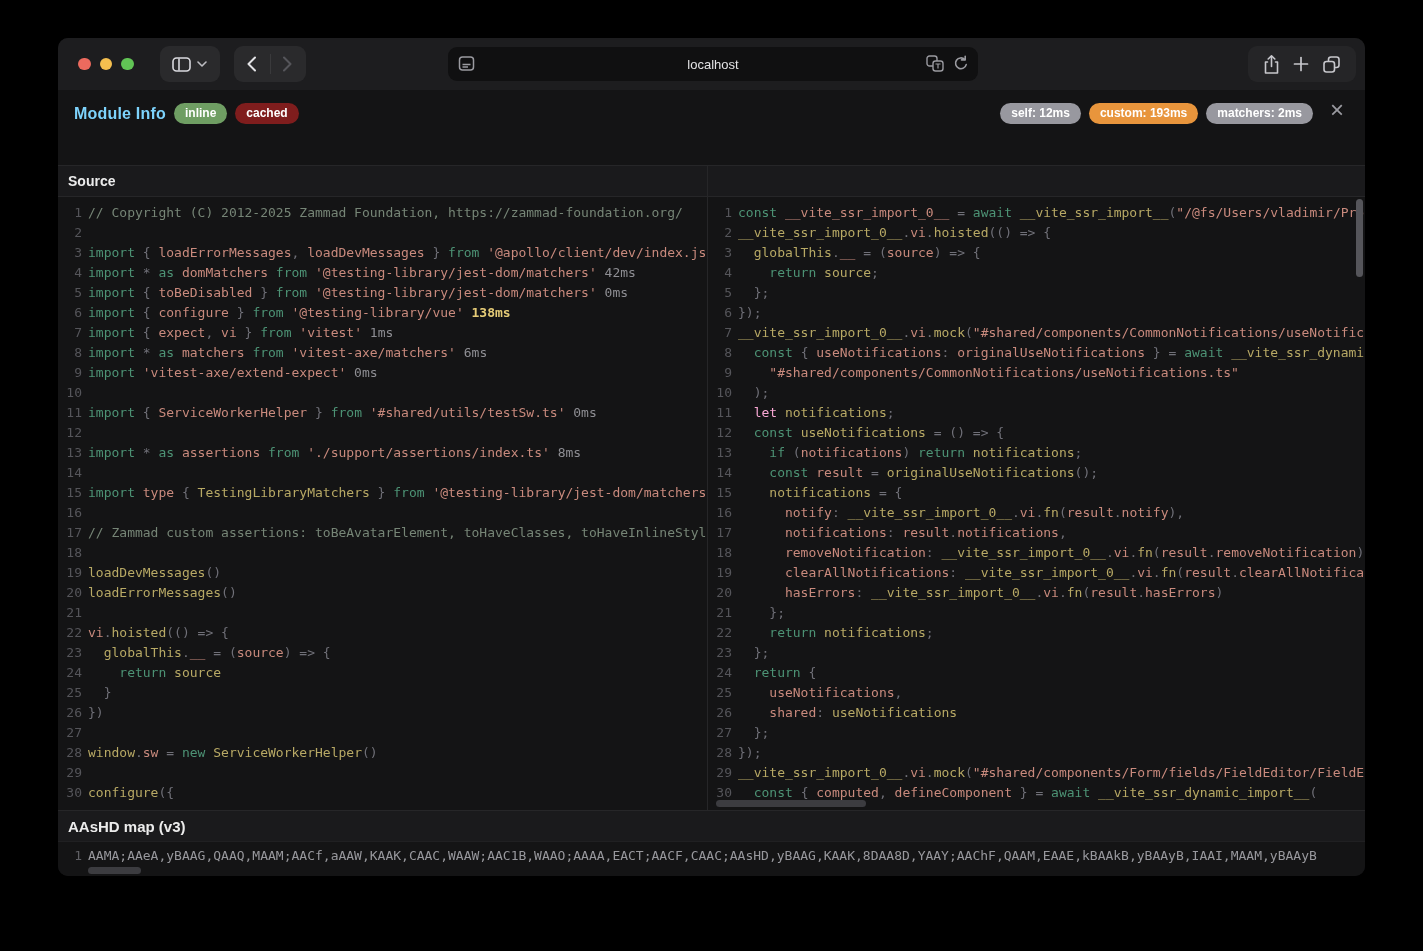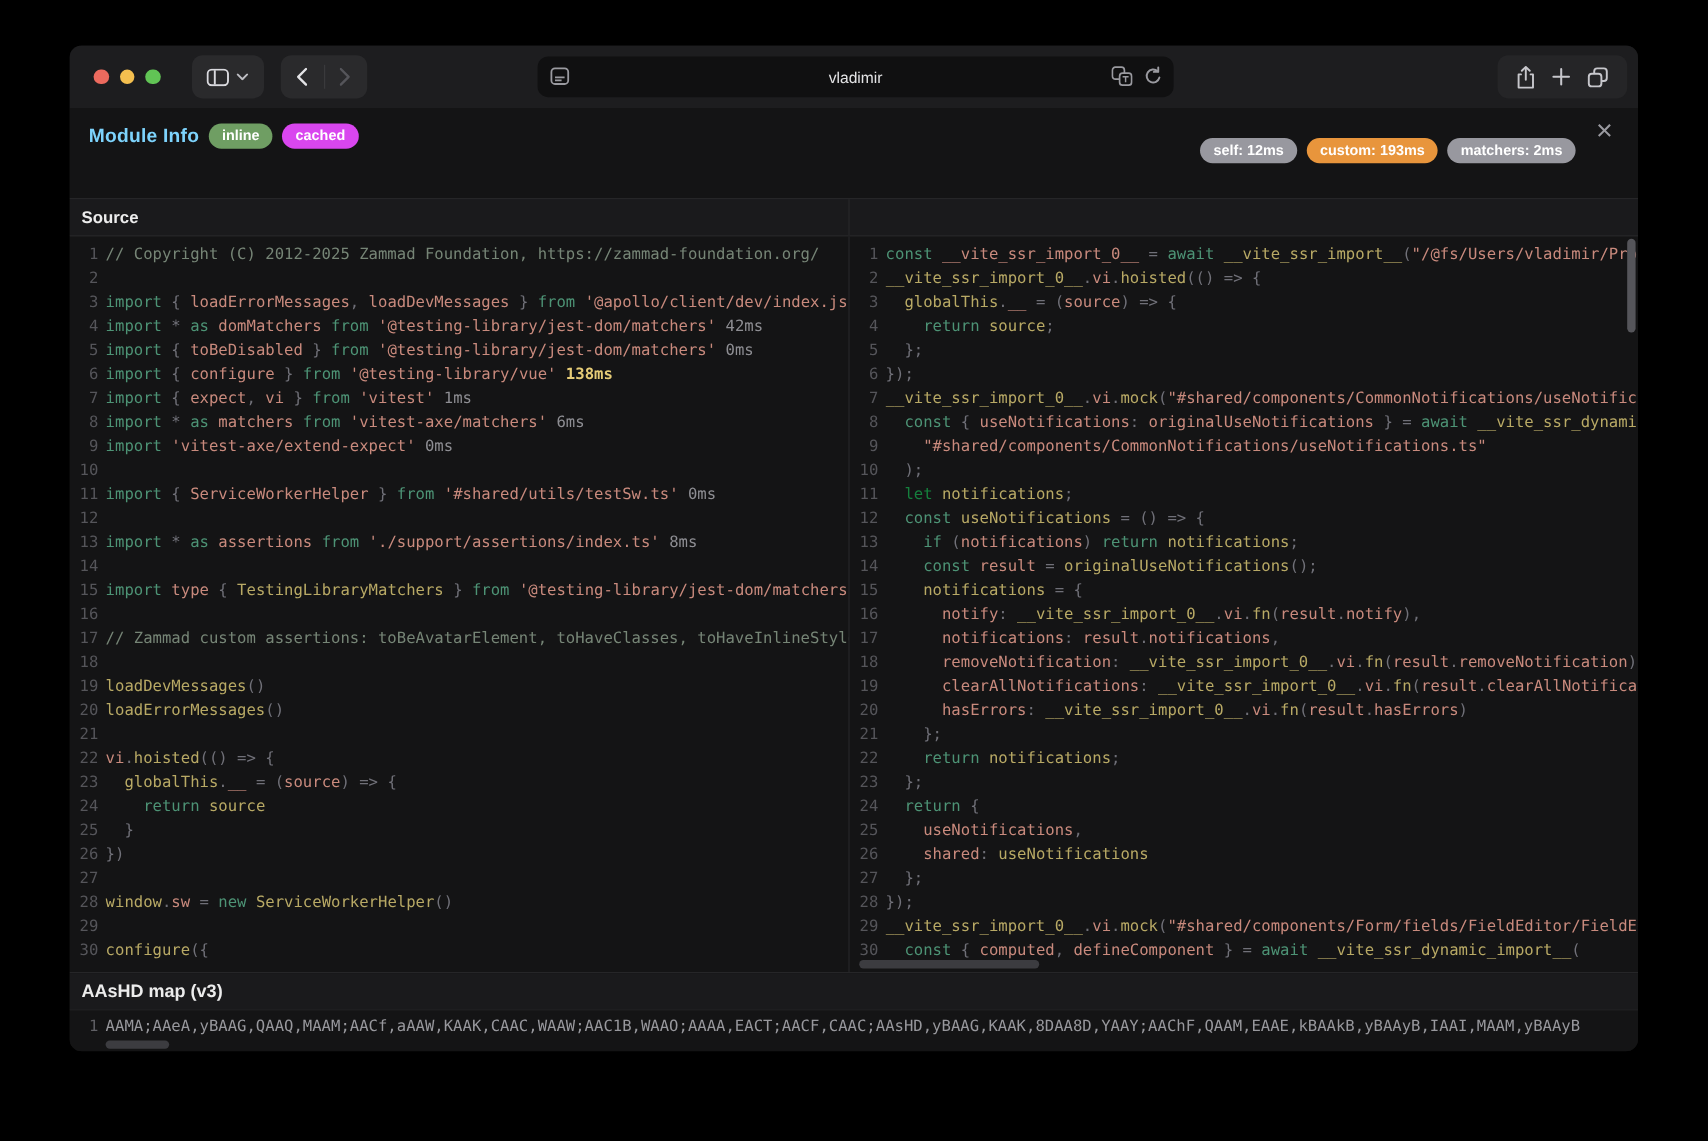--- a/index.html
+++ b/index.html
@@ -26,21 +26,21 @@
   .right-group { position:absolute; right:9px; top:8px; width:108px; height:36px; background:#252527;
                  border-radius:9px; display:flex; align-items:center; justify-content:space-around; padding:0 8px; }
   svg.icon { display:block; }
 
   
   .module-header { position:relative; height:75px; padding:13px 16px 0 16px; background:#141415; }
   .title-row { display:flex; align-items:center; gap:8px; }
   .module-title { color:#7dd3fc; font-size:16px; font-weight:700; letter-spacing:.2px; }
   .badge { color:#fff; font-size:12px; font-weight:600; padding:3px 11px 4px; border-radius:999px; }
   .module-path { margin-top:7px; color:#8e8e93; font-size:13px; font-family:"DejaVu Sans Mono", monospace; }
-  .timings { position:absolute; right:52px; top:25px; display:flex; gap:8px; }
+  .timings { position:absolute; right:52px; top:13px; display:flex; gap:8px; }
   .close-x { position:absolute; right:14px; top:6px; color:#9a9aa0; font-size:24px; line-height:1;
              width:28px; height:28px; display:flex; align-items:center; justify-content:center; cursor:default; }
 
   
   .panel-headers { display:flex; height:32px; border-top:1px solid #262628; border-bottom:1px solid #262628; background:#1a1a1c; }
   .panel-headers .ph { display:flex; align-items:center; padding-left:10px; color:#ececec; font-size:14px; font-weight:700; }
   .ph.left { width:649px; }
   .ph-div { width:1px; background:#262628; }
   .ph.right { flex:1; }
   .code-row { display:flex; height:613px; }
@@ -99,21 +99,21 @@
       </div>
     </div>
     <div class="urlbar">
       <span class="url-left">
         <svg class="icon" width="17" height="17" viewBox="0 0 17 17">
           <rect x="1.5" y="2" width="14" height="13" rx="3" fill="none" stroke="#9a9aa0" stroke-width="1.5"></rect>
           <line x1="4.5" y1="9.5" x2="12.5" y2="9.5" stroke="#9a9aa0" stroke-width="1.4"></line>
           <line x1="4.5" y1="12" x2="10" y2="12" stroke="#9a9aa0" stroke-width="1.4"></line>
         </svg>
       </span>
-      <span class="url-text">vladimir</span>
+      <span class="url-text">localhost</span>
       <span class="url-right">
         <span>
           <svg class="icon" width="18" height="17" viewBox="0 0 18 17">
             <rect x="1" y="1" width="10" height="10" rx="2.5" fill="none" stroke="#9a9aa0" stroke-width="1.4"></rect>
             <rect x="7" y="6" width="10" height="10" rx="2.5" fill="#101011" stroke="#9a9aa0" stroke-width="1.4"></rect>
             <line x1="9.5" y1="9" x2="14.5" y2="9" stroke="#9a9aa0" stroke-width="1.2"></line>
             <line x1="12" y1="9" x2="12" y2="13.5" stroke="#9a9aa0" stroke-width="1.2"></line>
           </svg>
         </span>
         <span>
@@ -145,21 +145,21 @@
         </svg>
       </span>
     </div>
   </div>
 
   <div class="module-header">
     <div class="title-row">
       <span class="module-title">Module Info</span>
       <span id="module-badges" style="display:flex;gap:8px;text-align:center;">
           <span class="badge" style="background: rgb(111, 158, 99);">inline</span>
-          <span class="badge" style="background: #d946ef;">cached</span>
+          <span class="badge" style="background: #7f1d1d;">cached</span>
         </span>
     </div>
     <div class="timings" id="module-timings">
         <span class="badge" style="background: rgb(152, 152, 159);">self: 12ms</span>
         <span class="badge" style="background: rgb(232, 149, 60);">custom: 193ms</span>
         <span class="badge" style="background: rgb(152, 152, 159);">matchers: 2ms</span>
       </div>
     <div class="close-x">×</div>
   </div>
 
@@ -330,21 +330,21 @@
         <div class="line">
           <span class="ln">9</span>
           <span class="codetext"><span style="color: rgb(112, 112, 120);">    </span><span style="color: rgb(201, 138, 125);">"#shared/components/CommonNotifications/useNotifications.ts"</span></span>
         </div>
         <div class="line">
           <span class="ln">10</span>
           <span class="codetext"><span style="color: rgb(112, 112, 120);">  );</span></span>
         </div>
         <div class="line">
           <span class="ln">11</span>
-          <span class="codetext"><span style="color: rgb(112, 112, 120);">  </span><span style="color: #15803d;">let </span><span style="color: rgb(184, 169, 101);">notifications</span><span style="color: rgb(112, 112, 120);">;</span></span>
+          <span class="codetext"><span style="color: rgb(112, 112, 120);">  </span><span style="color: #f9a8d4;">let </span><span style="color: rgb(184, 169, 101);">notifications</span><span style="color: rgb(112, 112, 120);">;</span></span>
         </div>
         <div class="line">
           <span class="ln">12</span>
           <span class="codetext"><span style="color: rgb(112, 112, 120);">  </span><span style="color: rgb(77, 147, 117);">const </span><span style="color: rgb(184, 169, 101);">useNotifications</span><span style="color: rgb(112, 112, 120);"> = () =&gt; {</span></span>
         </div>
         <div class="line">
           <span class="ln">13</span>
           <span class="codetext"><span style="color: rgb(112, 112, 120);">    </span><span style="color: rgb(77, 147, 117);">if </span><span style="color: rgb(112, 112, 120);">(</span><span style="color: rgb(201, 138, 125);">notifications</span><span style="color: rgb(112, 112, 120);">) </span><span style="color: rgb(77, 147, 117);">return </span><span style="color: rgb(184, 169, 101);">notifications</span><span style="color: rgb(112, 112, 120);">;</span></span>
         </div>
         <div class="line">

